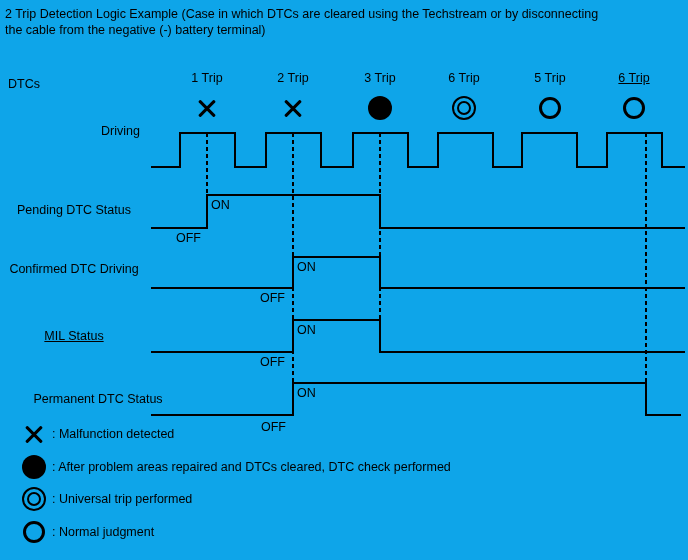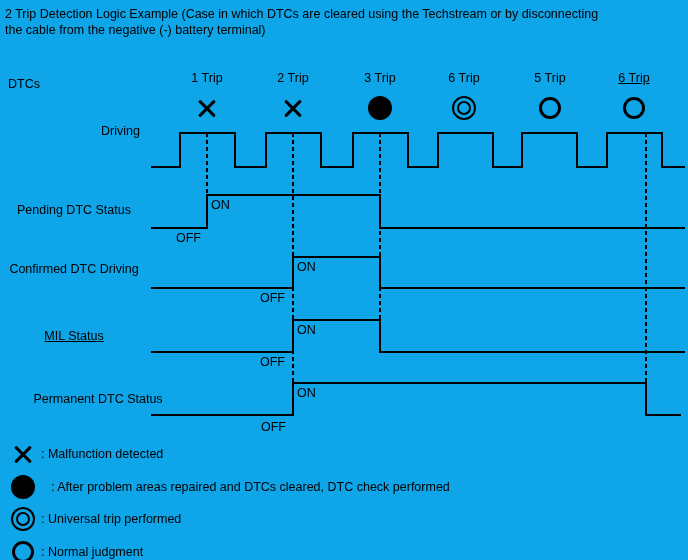--- a/index.html
+++ b/index.html
@@ -16,21 +16,21 @@
   .sym-x{position:relative;width:18px;height:18px;}
   .sym-x::before,.sym-x::after{content:"";position:absolute;top:7.5px;left:-2px;width:22px;height:3px;background:#000;border-radius:1px;}
   .sym-x::before{transform:rotate(45deg);}
   .sym-x::after{transform:rotate(-45deg);}
   .sym-filled{box-sizing:border-box;width:24px;height:24px;background:#000;border-radius:50%;}
   .sym-double{box-sizing:border-box;width:24px;height:24px;border:2px solid #000;border-radius:50%;display:flex;align-items:center;justify-content:center;}
   .sym-double::after{content:"";box-sizing:border-box;width:14px;height:14px;border:2px solid #000;border-radius:50%;}
   .sym-open{box-sizing:border-box;width:22px;height:22px;border:3px solid #000;border-radius:50%;}
   .trip-sym{position:absolute;}
   
-  .legend-row{position:absolute;left:9px;height:26px;display:flex;align-items:center;margin-top:20px;}
+  .legend-row{position:absolute;left:20px;height:26px;display:flex;align-items:center;}
   .legend-symbox{width:27px;height:26px;display:flex;align-items:center;justify-content:center;flex:0 0 27px;}
   .legend-text{font-size:12.5px;margin-left:5px;white-space:nowrap;}
 </style>
 </head>
 <body>
 
 <div id="canvas">
 
   <div class="title">
     <div>2 Trip Detection Logic Example (Case in which DTCs are cleared using the Techstream or by disconnecting</div>
@@ -80,21 +80,21 @@
       <path d="M151,352 H293 V320 H380 V352 H685" fill="none" stroke="#000000" stroke-width="1.6" shape-rendering="crispEdges"></path>
       <path d="M151,415 H293 V383 H646 V415 H681" fill="none" stroke="#000000" stroke-width="1.6" shape-rendering="crispEdges"></path>
     </svg>
 
   <div class="legend-row" style="top:421px;">
     <span class="legend-symbox">
         <span class="sym-x"></span>
       </span>
     <span class="legend-text">: Malfunction detected</span>
   </div>
-  <div class="legend-row" style="top:454px;gap:10px;">
+  <div class="legend-row" style="top:454px;">
     <span class="legend-symbox">
         <span class="sym-filled"></span>
       </span>
     <span class="legend-text">: After problem areas repaired and DTCs cleared, DTC check performed</span>
   </div>
   <div class="legend-row" style="top:486px;">
     <span class="legend-symbox">
         <span class="sym-double"></span>
       </span>
     <span class="legend-text">: Universal trip performed</span>

